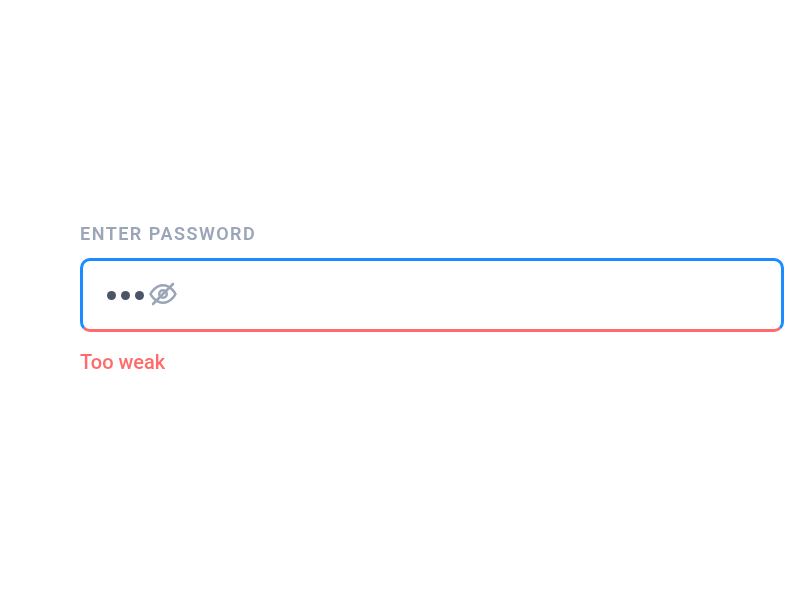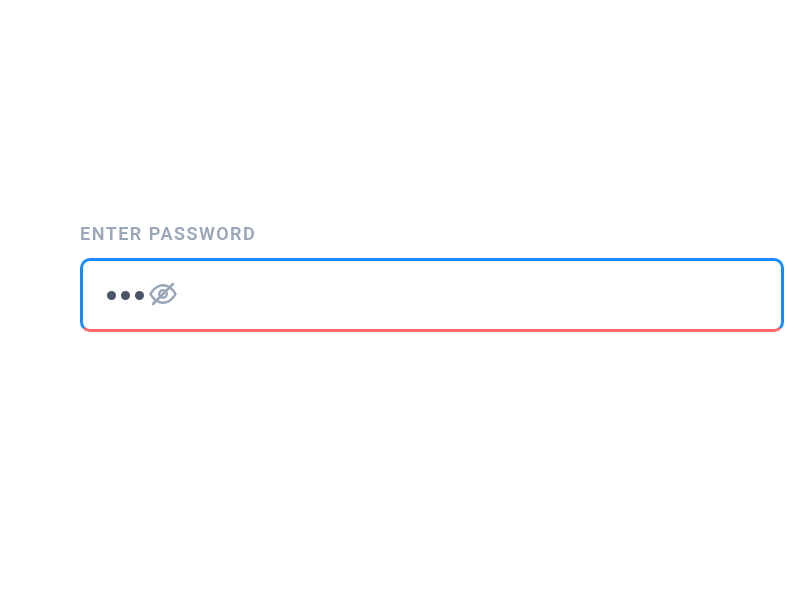--- a/index.html
+++ b/index.html
@@ -86,13 +86,14 @@
     <button class="toggle-visibility">
       <span>
         <svg viewBox="0 0 24 24" fill="none" stroke="#9aa5b8" stroke-width="2" stroke-linecap="round" stroke-linejoin="round">
           <path d="M2 12s3.5-7 10-7 10 7 10 7-3.5 7-10 7-10-7-10-7z"></path>
           <circle cx="12" cy="12" r="3"></circle>
           <line x1="4" y1="20" x2="20" y2="4"></line>
         </svg>
       </span>
     </button>
   </div>
+  <div class="strength-message">Too weak</div>
 </div>
 
 </body></html>

